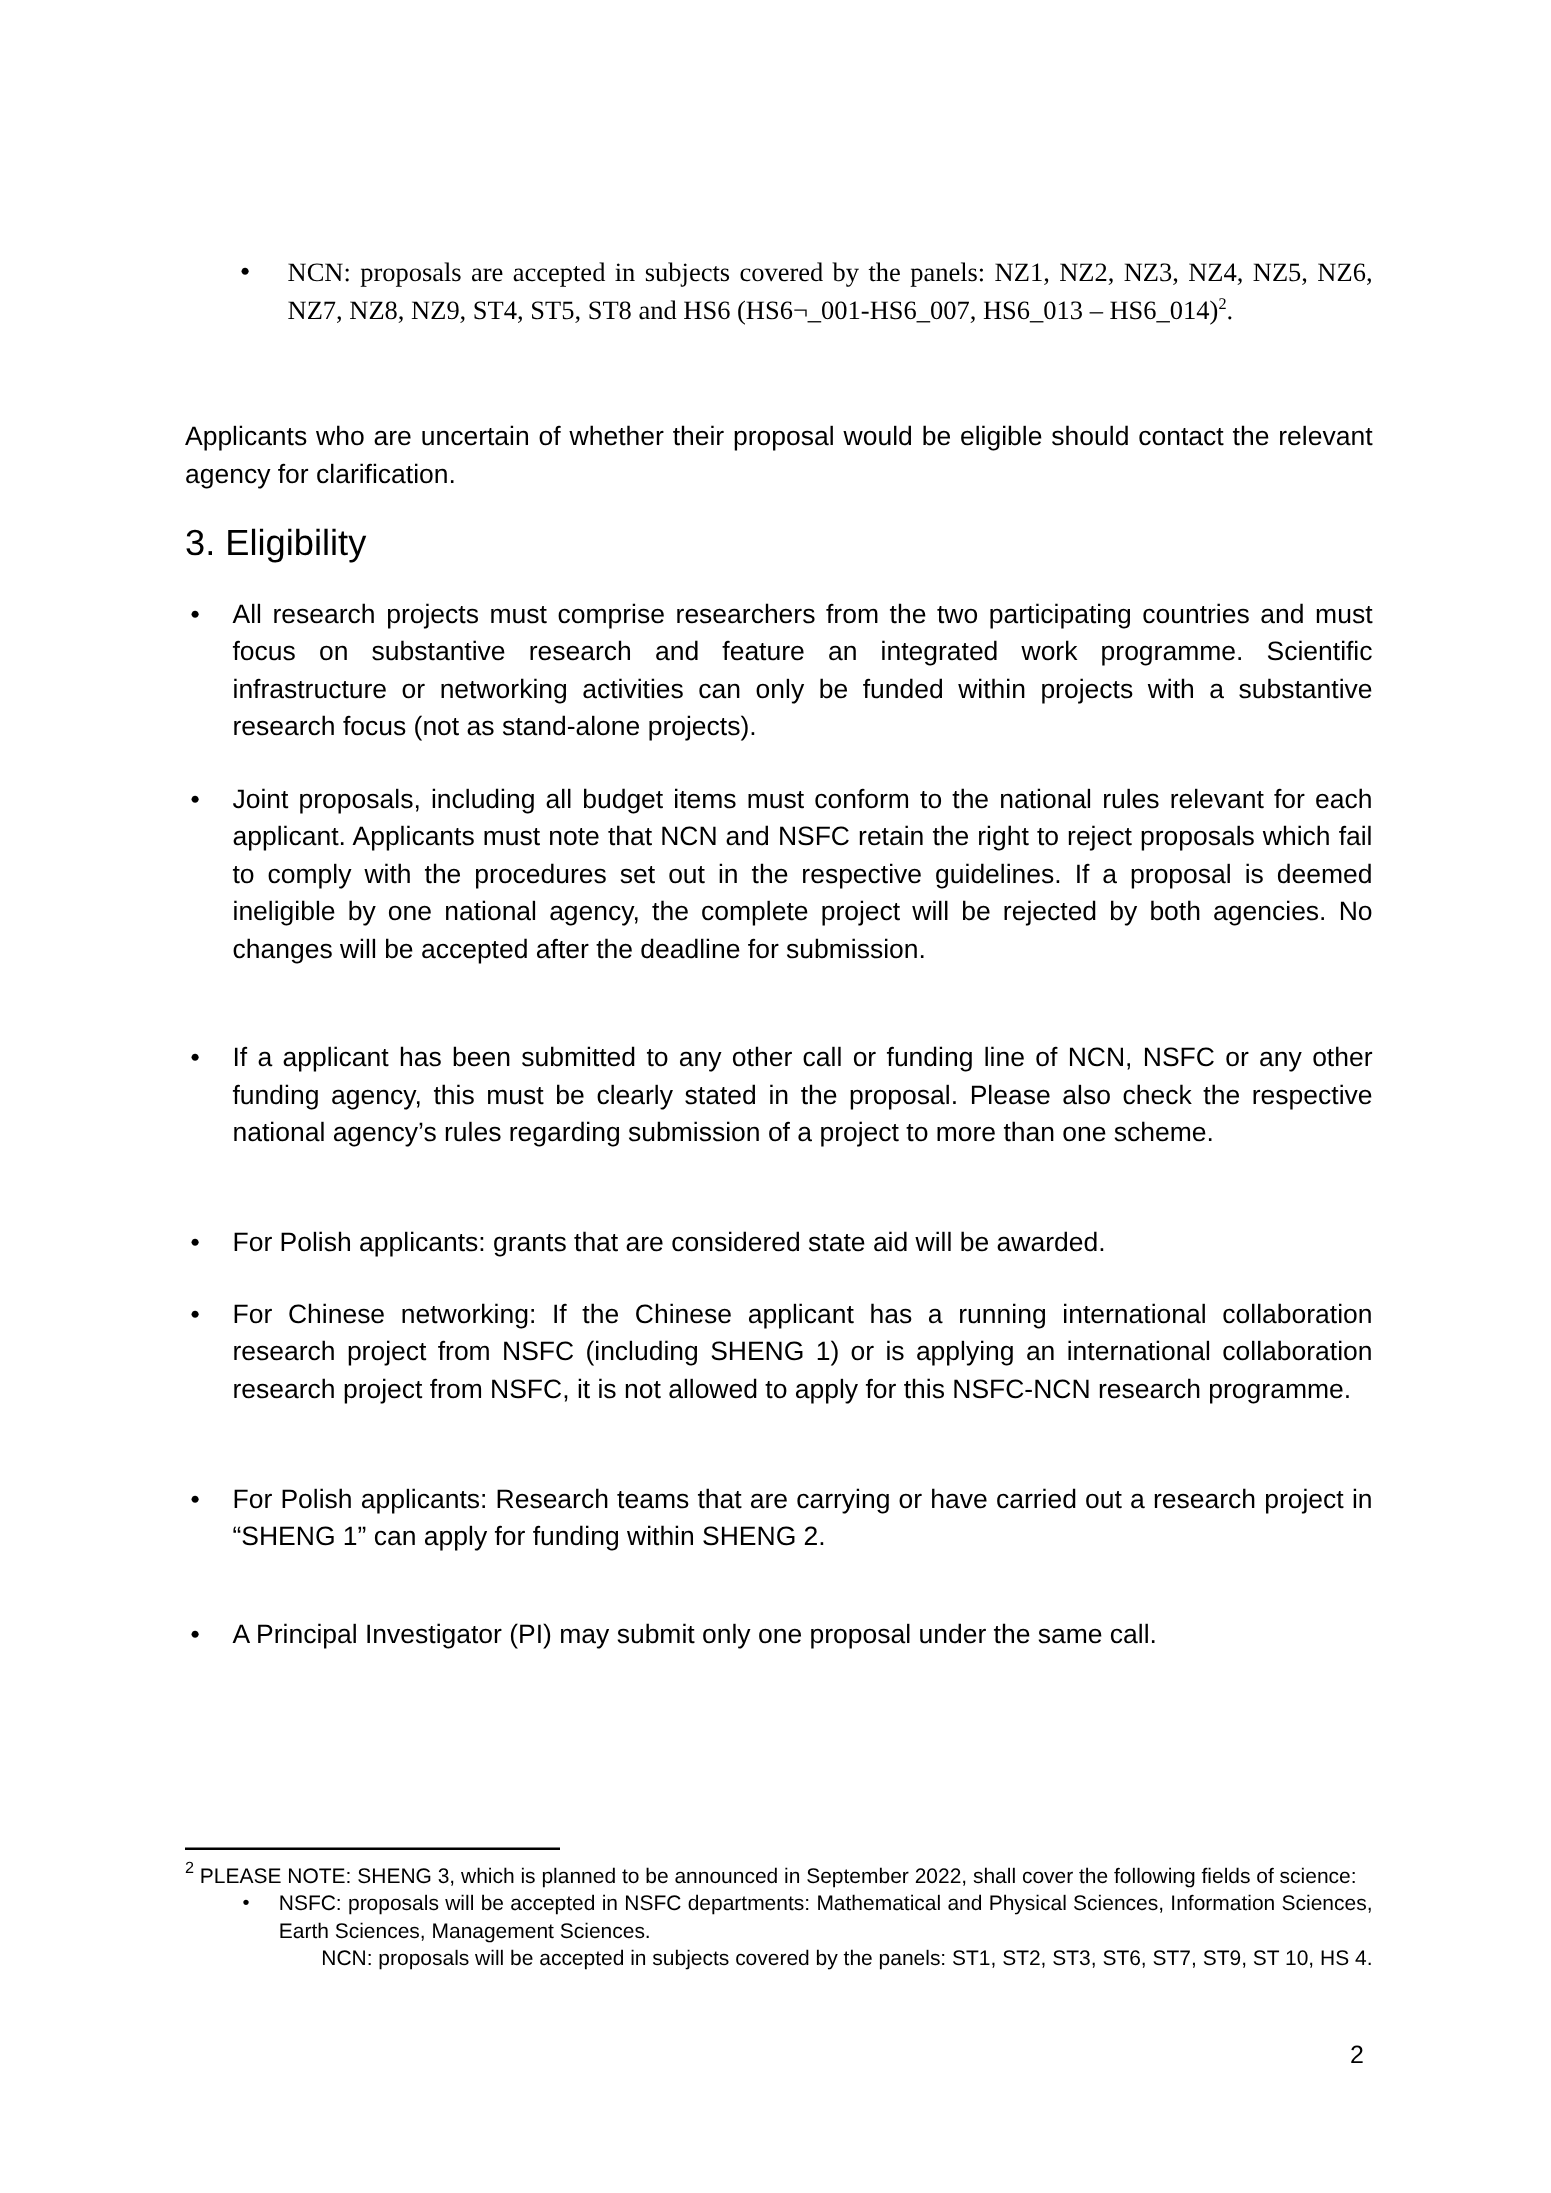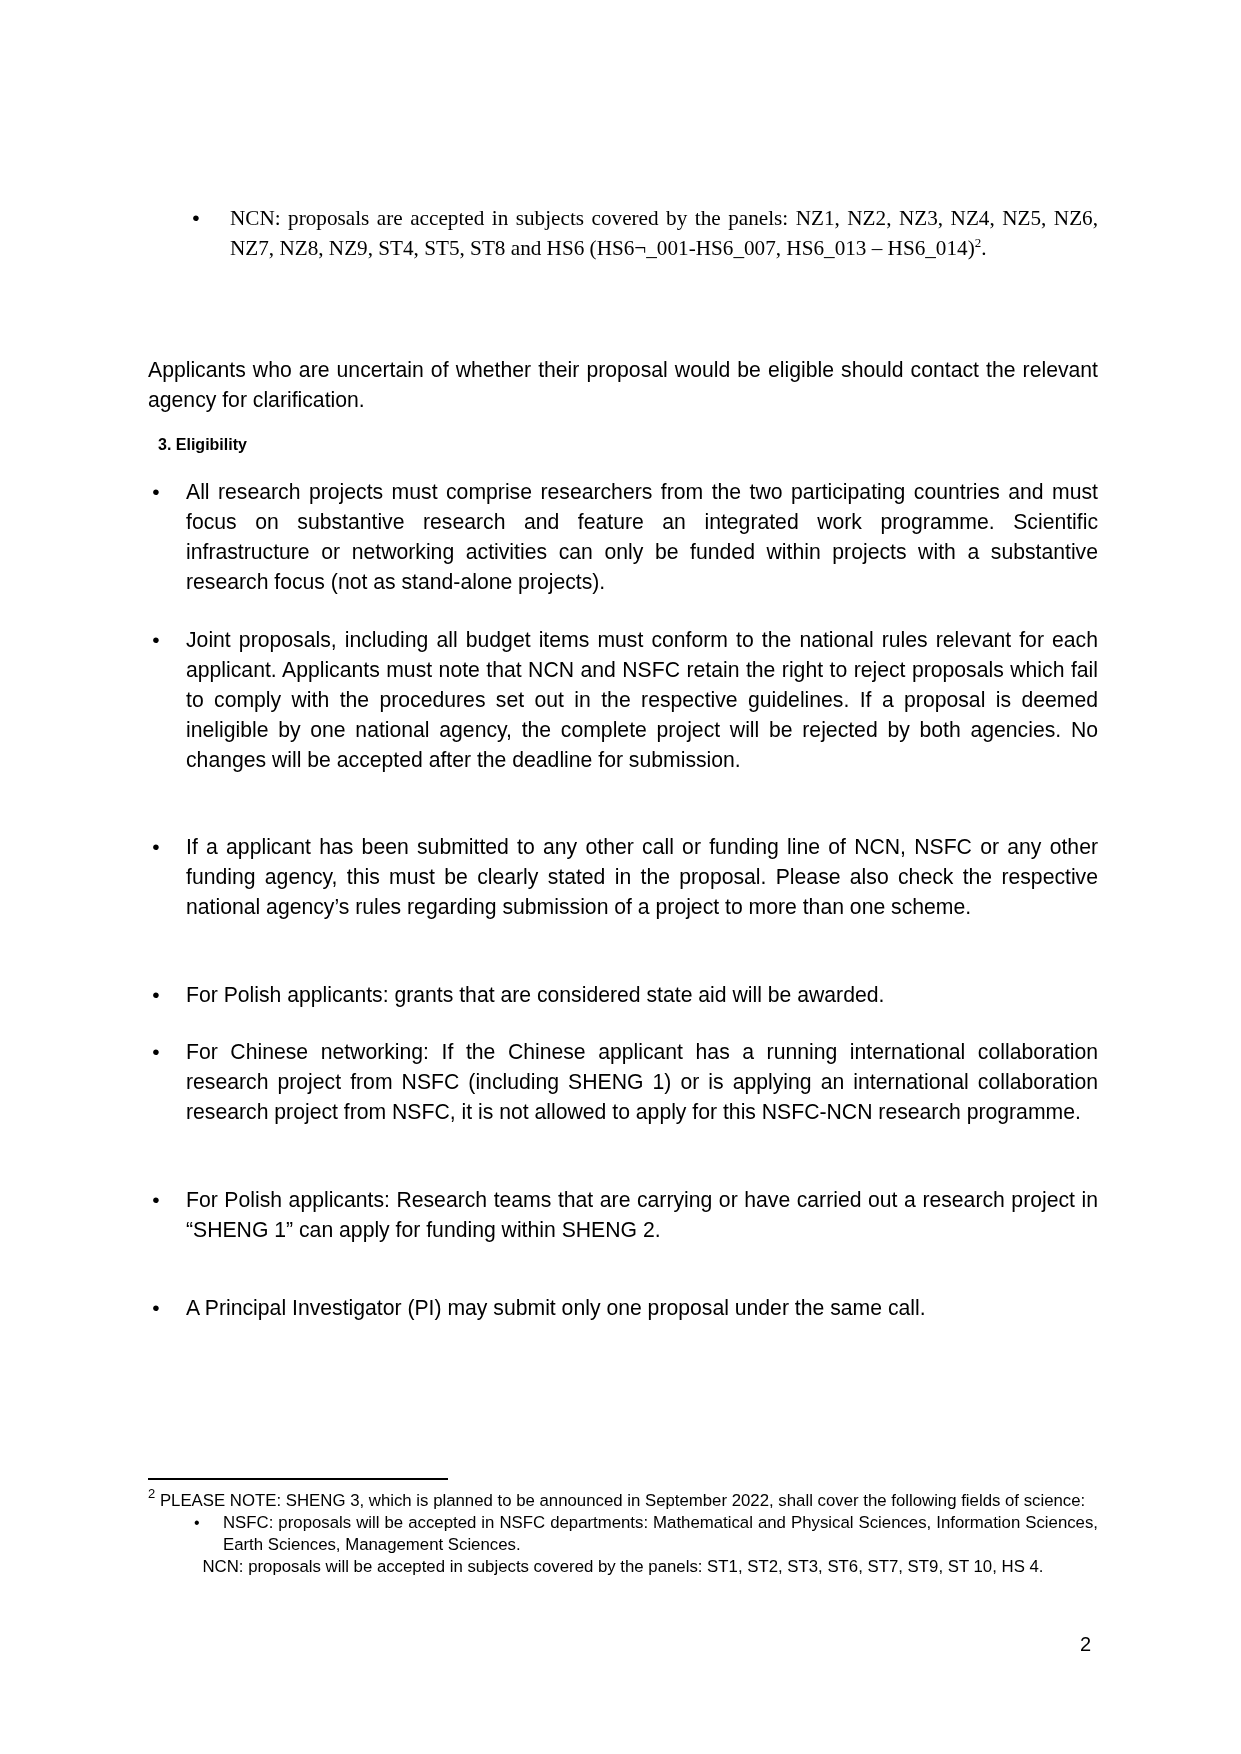--- a/index.html
+++ b/index.html
@@ -2,33 +2,33 @@
 <html><head>
 <meta charset="utf-8">
 <style>
   html, body { margin: 0; padding: 0; background: #ffffff; }
   body {
     width: 1241px; height: 1754px; position: relative; overflow: hidden;
     font-family: "Liberation Sans", sans-serif; color: #000000;
   }
   .page { position: absolute; left: 0; top: 0; width: 1241px; height: 1754px; }
   .text { font-size: 21.2px; line-height: 30px; text-align: justify; }
-  .block { position: absolute; left: 148px; width: 950px; margin-top: 20px; }
+  .block { position: absolute; left: 148px; width: 950px; }
   .bullet-block { position: absolute; left: 186px; width: 912px; }
   .bullet {
     position: absolute; left: -40px; top: 0; width: 20px; text-align: center;
     font-size: 21px; line-height: 30px;
   }
   .bullet-body { margin-left: 38px; }
   .top-bullet .bullet { left: 0; }
   .top-bullet .bullet-body { margin-left: 44px; font-family: Liberation Serif, serif; }
   p { margin: 0; }
   b { font-weight: normal; }
   sup.fn { font-size: 13px; vertical-align: 8px; line-height: 0; }
-  h3.heading { margin: 10px; font-size: 16px; font-weight: bold; line-height: 30px; }
+  h3.heading { margin: 0; font-size: 29px; font-weight: normal; line-height: 30px; }
   .rule { position: absolute; left: 148px; top: 1478px; width: 300px; height: 2px; background: #000; }
   .footnote { position: absolute; left: 148px; width: 950px; font-size: 16.8px; line-height: 22px; text-align: justify; }
   .fn-bullet-wrap { position: relative; padding-left: 75px; }
   .fn-bullet-wrap .fn-dot { position: absolute; left: 46px; top: 0; font-size: 16px; line-height: 22px; }
   .page-number { position: absolute; left: 1080px; top: 1632px; font-size: 20px; line-height: 24px; }
 </style>
 </head>
 <body>
 
 <div class="page">
@@ -78,18 +78,18 @@
   </div>
 
   <div class="rule"></div>
 
   <div class="footnote" style="top:1490px;">
     <p><sup class="fn">2</sup><span> PLEASE NOTE: SHENG 3, which is planned to be announced in September 2022, shall cover the following fields of science:</span></p>
     <div class="fn-bullet-wrap">
       <span class="fn-dot">•</span>
       <p>NSFC: proposals will be accepted in NSFC departments: Mathematical and Physical Sciences, Information Sciences, Earth Sciences, Management Sciences.</p>
     </div>
-    <p style="text-align:center;">NCN: proposals will be accepted in subjects covered by the panels: ST1, ST2, ST3, ST6, ST7, ST9, ST 10, HS 4.</p>
+    <p style="text-align:right;">NCN: proposals will be accepted in subjects covered by the panels: ST1, ST2, ST3, ST6, ST7, ST9, ST 10, HS 4.</p>
   </div>
 
   <div class="page-number">2</div>
 
 </div>
 
 </body></html>

